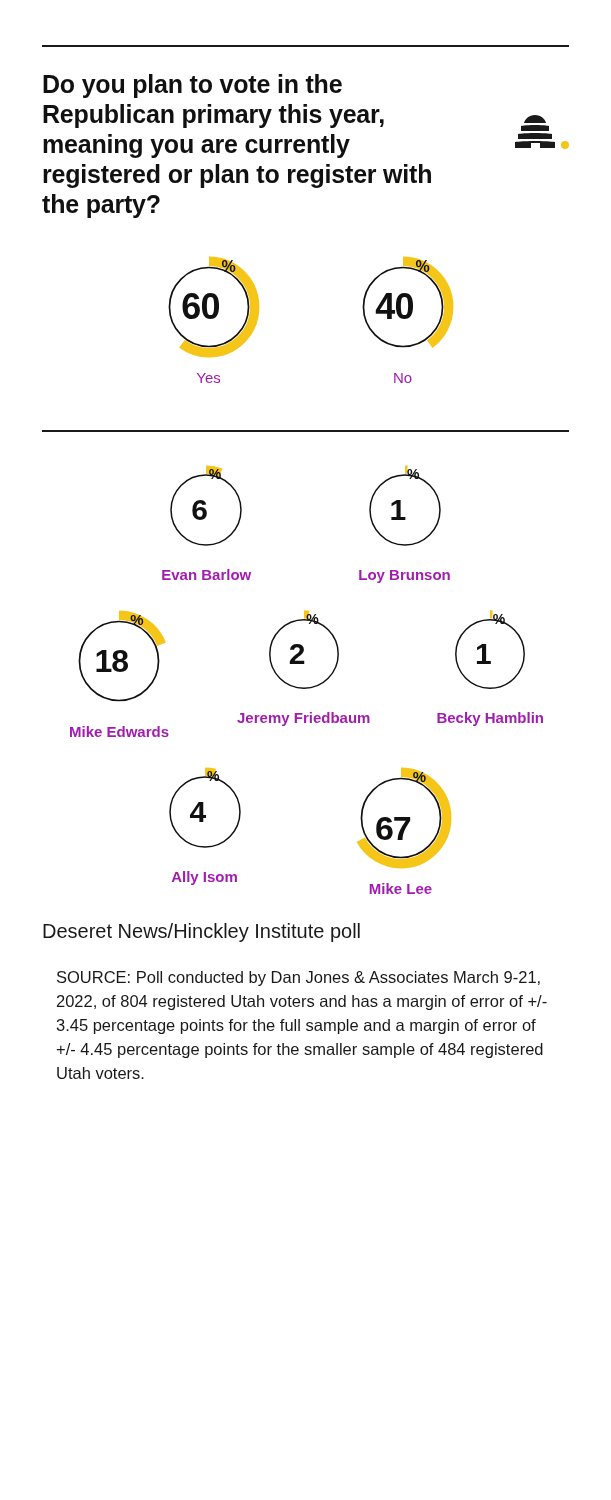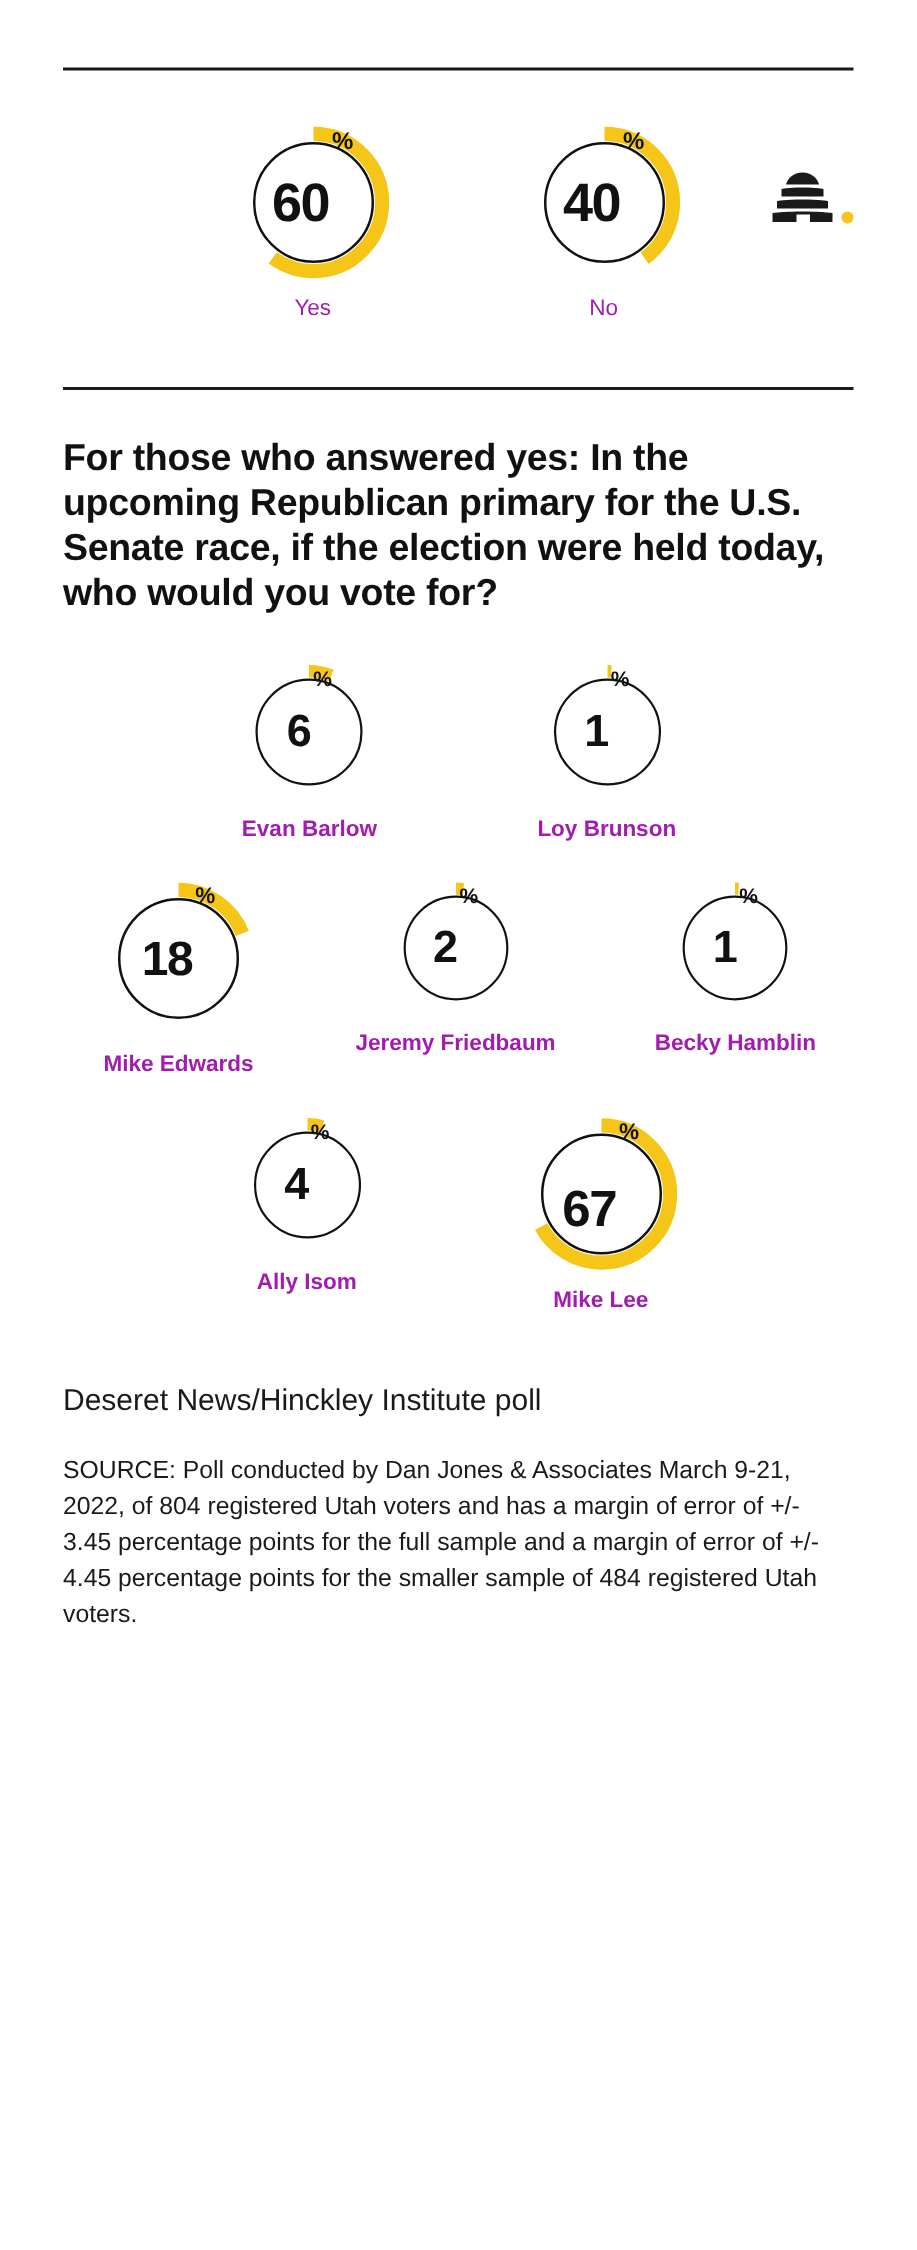--- a/index.html
+++ b/index.html
@@ -108,26 +108,26 @@
     text-align: center;
     color: #a21caf;
   }
   .donut-label.plain {
     font-weight: normal;
     font-size: 15px;
   }
 
   .credit {
     padding: 0 42px;
-    margin-top: 48px;
+    margin-top: 23px;
     font-size: 20px;
     color: #1a1a1a;
   }
   .source {
-    padding: 0 42px;
+    padding: 0 56px;
     margin-top: 22px;
     font-size: 16.5px;
     line-height: 24px;
     color: #1a1a1a;
     max-width: 530px;
   }
 </style>
 </head>
 <body>
 
@@ -138,20 +138,23 @@
   <div class="logo-wrap">
     <svg width="52" height="40" viewBox="0 0 52 40">
       <path d="M26 2 C20 2 16 6 15 10 L37 10 C36 6 32 2 26 2 Z" fill="#1a1a1a"></path>
       <path d="M12 13 C12 13 16 12 26 12 C36 12 40 13 40 13 L40 18 L12 18 Z" fill="#1a1a1a"></path>
       <path d="M9 21 C9 21 15 20 26 20 C37 20 43 21 43 21 L43 26 L9 26 Z" fill="#1a1a1a"></path>
       <path d="M6 29 C6 29 14 28 26 28 C38 28 46 29 46 29 L46 35 L31 35 L31 30 L22 30 L22 35 L6 35 Z" fill="#1a1a1a"></path>
     </svg>
     <div class="logo-dot"></div>
   </div>
 
+  <div class="q-block">
+    <div class="q1-title">Do you plan to vote in the Republican primary this year, meaning you are currently registered or plan to register with the party?</div>
+  </div>
 
   <div class="donut-row" id="q1-row" style="margin-top:36px; gap:90px;">
       <div class="donut-cell">
         <div class="donut" style="width: 104px; height: 104px;">
           <svg width="104" height="104" viewBox="0 0 100 100">
             <circle cx="50" cy="50" r="38" fill="none" stroke="#111111" stroke-width="1.6"></circle>
             <circle cx="50" cy="50" r="44" fill="none" stroke="#f5c518" stroke-width="9" stroke-dasharray="165.87609210954105 276.46015351590177" transform="rotate(-90 50 50)"></circle>
           </svg>
           <div class="val">
             <span class="num" style="font-size: 36px;">60</span>
@@ -170,23 +173,20 @@
             <span class="num" style="font-size: 36px;">40</span>
             <span class="pct" style="font-size: 16px; margin-top: 4px;">%</span>
           </div>
         </div>
         <div class="donut-label plain">No</div>
       </div>
     </div>
 
   <div class="rule rule-mid" style="margin-top:44px;"></div>
 
-  <div class="q-block">
-    <div class="q2-title">For those who answered yes: In the upcoming Republican primary for the U.S. Senate race, if the election were held today, who would you vote for?</div>
-  </div>
 
   <div class="donut-row" id="q2-row-0" style="margin-top:32px; gap:106px;">
       <div class="donut-cell">
         <div class="donut" style="width: 92px; height: 92px;">
           <svg width="92" height="92" viewBox="0 0 100 100">
             <circle cx="50" cy="50" r="38" fill="none" stroke="#111111" stroke-width="1.6"></circle>
             <circle cx="50" cy="50" r="44" fill="none" stroke="#f5c518" stroke-width="9" stroke-dasharray="16.587609210954106 276.46015351590177" transform="rotate(-90 50 50)"></circle>
           </svg>
           <div class="val">
             <span class="num" style="font-size: 30px;">6</span>

